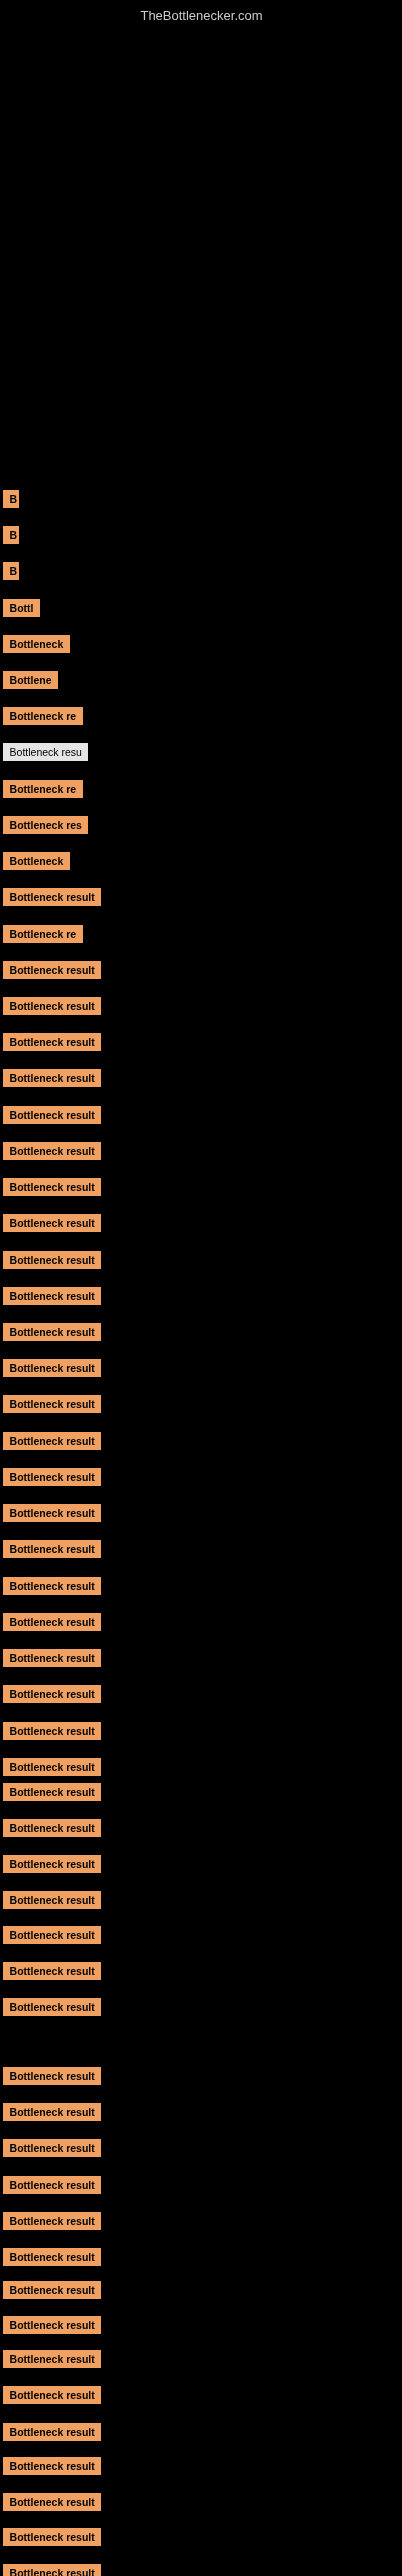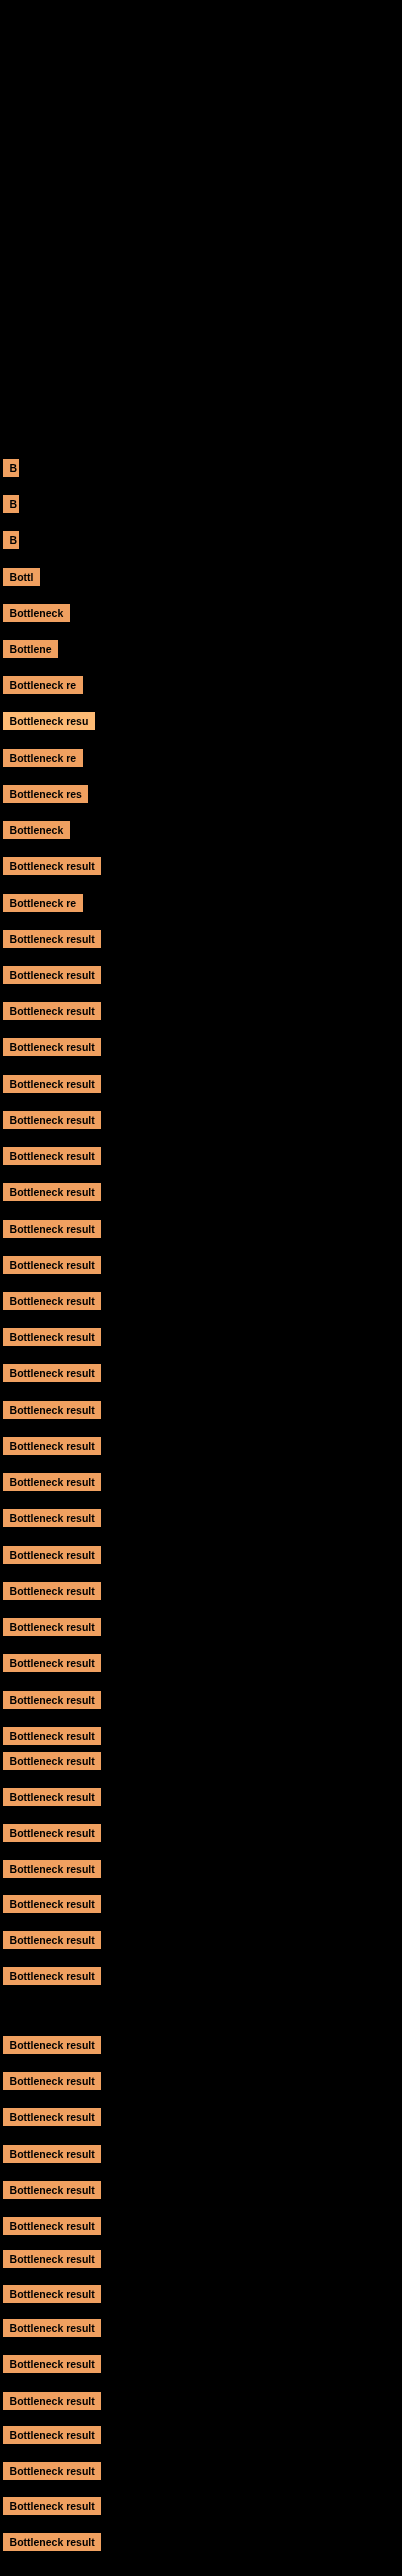--- a/index.html
+++ b/index.html
@@ -24,20 +24,21 @@
     }
     .content-area {
       position: relative;
       width: 100%;
     }
   </style>
 </head>
 <body>
 
 <div class="content-area">
+  <div class="site-title">TheBottlenecker.com</div>
 
   <div id="rows-container" style="position: relative; height: 2576px;">
   <div style="position: absolute; top: 459px; left: 3.2px; display: flex; align-items: center;">
         <span style="display: inline-block; background-color: rgb(240, 160, 96); color: rgb(0, 0, 0); font-size: 10.5px; font-weight: bold; padding: 3.2px 6.4px; white-space: nowrap; max-width: 16px; overflow: hidden;">B</span>
       </div>
       <div style="position: absolute; top: 495px; left: 3.2px; display: flex; align-items: center;">
         <span style="display: inline-block; background-color: rgb(240, 160, 96); color: rgb(0, 0, 0); font-size: 10.5px; font-weight: bold; padding: 3.2px 6.4px; white-space: nowrap; max-width: 16px; overflow: hidden;">B</span>
       </div>
       <div style="position: absolute; top: 531px; left: 3.2px; display: flex; align-items: center;">
         <span style="display: inline-block; background-color: rgb(240, 160, 96); color: rgb(0, 0, 0); font-size: 10.5px; font-weight: bold; padding: 3.2px 6.4px; white-space: nowrap; max-width: 16px; overflow: hidden;">B</span>
@@ -48,21 +49,21 @@
       <div style="position: absolute; top: 604px; left: 3.2px; display: flex; align-items: center;">
         <span style="display: inline-block; background-color: rgb(240, 160, 96); color: rgb(0, 0, 0); font-size: 10.5px; font-weight: bold; padding: 3.2px 6.4px; white-space: nowrap; max-width: 68px; overflow: hidden;">Bottleneck</span>
       </div>
       <div style="position: absolute; top: 640px; left: 3.2px; display: flex; align-items: center;">
         <span style="display: inline-block; background-color: rgb(240, 160, 96); color: rgb(0, 0, 0); font-size: 10.5px; font-weight: bold; padding: 3.2px 6.4px; white-space: nowrap; max-width: 60px; overflow: hidden;">Bottlene</span>
       </div>
       <div style="position: absolute; top: 676px; left: 3.2px; display: flex; align-items: center;">
         <span style="display: inline-block; background-color: rgb(240, 160, 96); color: rgb(0, 0, 0); font-size: 10.5px; font-weight: bold; padding: 3.2px 6.4px; white-space: nowrap; max-width: 89px; overflow: hidden;">Bottleneck re</span>
       </div>
       <div style="position: absolute; top: 712px; left: 3.2px; display: flex; align-items: center;">
-        <span style="display: inline-block; background-color: #fdba74; color: rgb(0, 0, 0); font-size: 10.5px; font-weight: bold; padding: 3.2px 6.4px; white-space: nowrap; max-width: 101px; overflow: hidden;">Bottleneck resu</span>
+        <span style="display: inline-block; background-color: #e5e5e5; color: rgb(0, 0, 0); font-size: 10.5px; font-weight: normal; padding: 3.2px 6.4px; white-space: nowrap; max-width: 101px; overflow: hidden;">Bottleneck resu</span>
       </div>
       <div style="position: absolute; top: 749px; left: 3.2px; display: flex; align-items: center;">
         <span style="display: inline-block; background-color: rgb(240, 160, 96); color: rgb(0, 0, 0); font-size: 10.5px; font-weight: bold; padding: 3.2px 6.4px; white-space: nowrap; max-width: 89px; overflow: hidden;">Bottleneck re</span>
       </div>
       <div style="position: absolute; top: 785px; left: 3.2px; display: flex; align-items: center;">
         <span style="display: inline-block; background-color: rgb(240, 160, 96); color: rgb(0, 0, 0); font-size: 10.5px; font-weight: bold; padding: 3.2px 6.4px; white-space: nowrap; max-width: 95px; overflow: hidden;">Bottleneck res</span>
       </div>
       <div style="position: absolute; top: 821px; left: 3.2px; display: flex; align-items: center;">
         <span style="display: inline-block; background-color: rgb(240, 160, 96); color: rgb(0, 0, 0); font-size: 10.5px; font-weight: bold; padding: 3.2px 6.4px; white-space: nowrap; max-width: 68px; overflow: hidden;">Bottleneck</span>
       </div>

